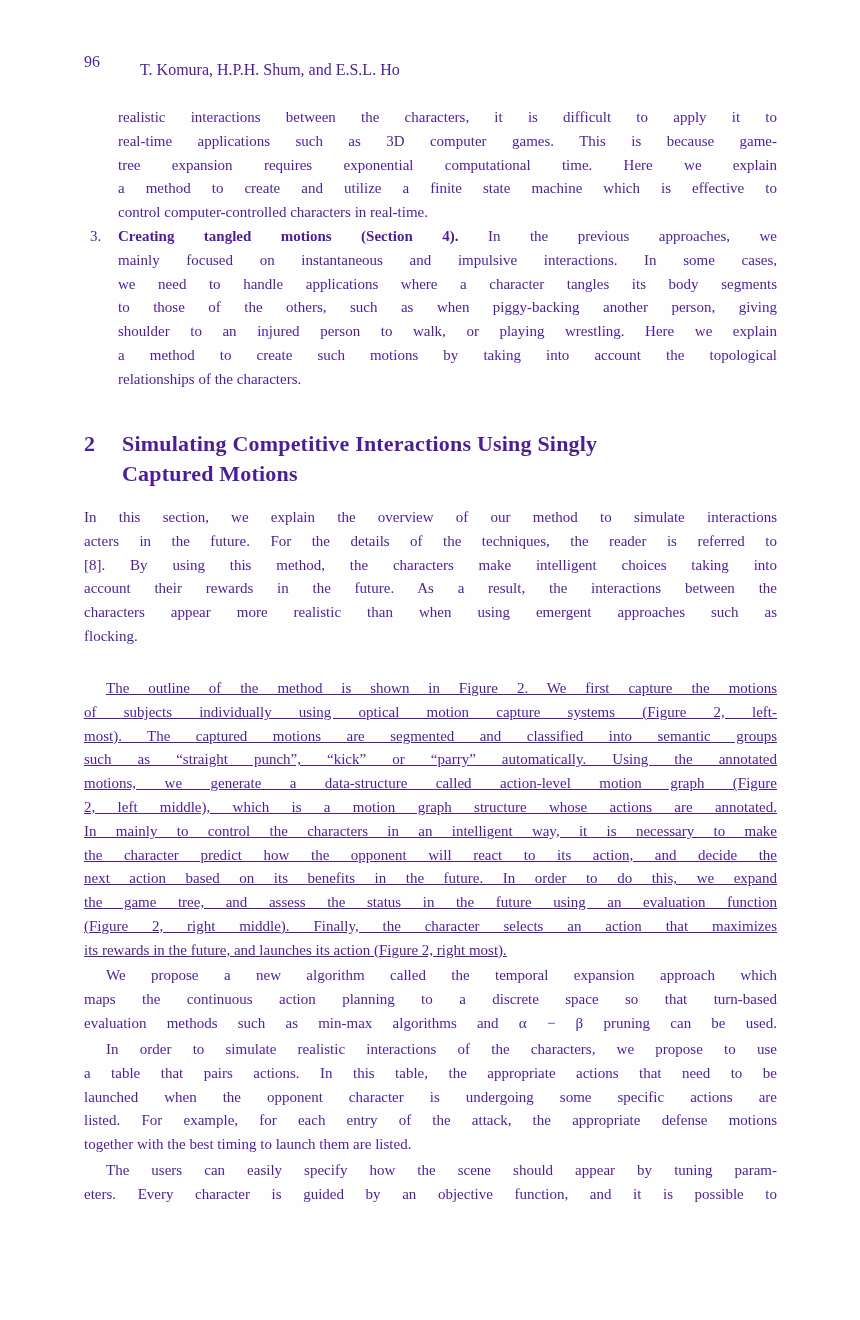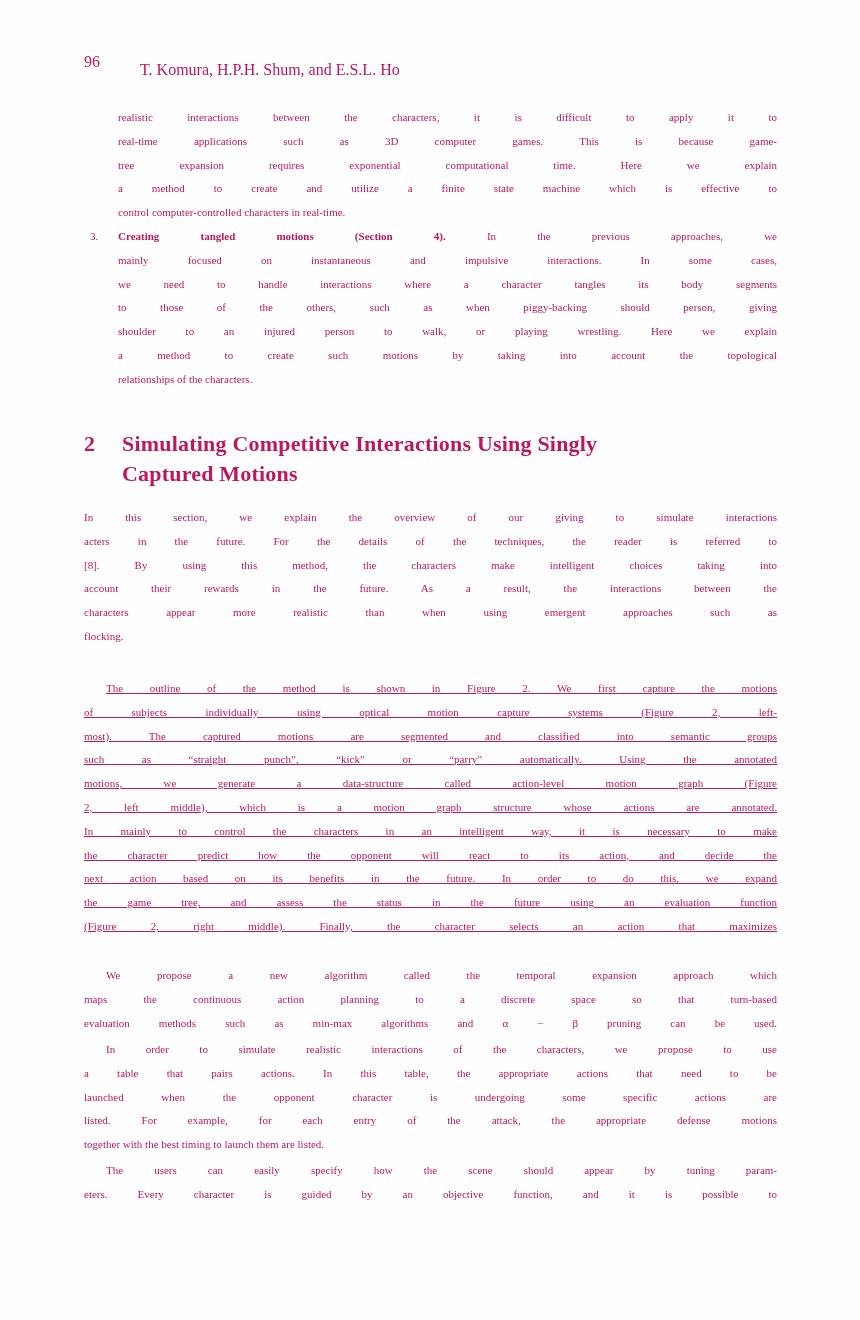--- a/index.html
+++ b/index.html
@@ -2,36 +2,36 @@
 <html><head>
 <meta charset="utf-8">
 <style>
   html, body { margin: 0; padding: 0; background: #ffffff; }
   .page {
     position: relative;
     width: 860px;
     height: 1320px;
     background: #fffefe;
     font-family: "Liberation Serif", "DejaVu Serif", serif;
-    color: #be185d;
+    color: #4c1d95;
     overflow: hidden;
   }
   .header {
     position: absolute;
     top: 53px; left: 84px; width: 693px;
     font-size: 16px;
   }
   .page-number { position: absolute; left: 0; top: 0; }
   .running-title { position: absolute; left: 56px; top: 8px; }
 
   .textblock {
     position: absolute;
     left: 84px;
     width: 693px;
-    font-size: 11px;
+    font-size: 15px;
     line-height: 23.8px;
   }
   .line { text-align: justify; text-align-last: justify; }
   .line.flush { text-align-last: left; }
 
   .list-block { padding-left: 34px; box-sizing: border-box; }
   .item-number { position: absolute; left: 6px; top: 0; }
 
   .section-heading {
     position: absolute;
@@ -59,54 +59,55 @@
       <div class="line">real-time applications such as 3D computer games. This is because game-</div>
       <div class="line">tree expansion requires exponential computational time. Here we explain</div>
       <div class="line">a method to create and utilize a finite state machine which is effective to</div>
       <div class="line flush">control computer-controlled characters in real-time.</div>
     </div>
 
   <div class="textblock list-block" style="top:225px;">
     <span class="item-number">3.</span>
   <div class="line"><b>Creating tangled motions (Section 4).</b> In the previous approaches, we</div>
       <div class="line">mainly focused on instantaneous and impulsive interactions. In some cases,</div>
-      <div class="line">we need to handle interactions where a character tangles its body segments</div>
-      <div class="line">to those of the others, such as when piggy-backing should person, giving</div>
+      <div class="line">we need to handle applications where a character tangles its body segments</div>
+      <div class="line">to those of the others, such as when piggy-backing another person, giving</div>
       <div class="line">shoulder to an injured person to walk, or playing wrestling. Here we explain</div>
       <div class="line">a method to create such motions by taking into account the topological</div>
       <div class="line flush">relationships of the characters.</div>
     </div>
 
   <div class="section-heading" style="top:429px;">
     <span class="heading-number">2</span>
     <div class="heading-text">Simulating Competitive Interactions Using Singly</div>
     <div class="heading-text">Captured Motions</div>
   </div>
 
   <div class="textblock" style="top:506px;">
-      <div class="line">In this section, we explain the overview of our giving to simulate interactions</div>
+      <div class="line">In this section, we explain the overview of our method to simulate interactions</div>
       <div class="line">acters in the future. For the details of the techniques, the reader is referred to</div>
       <div class="line">[8]. By using this method, the characters make intelligent choices taking into</div>
       <div class="line">account their rewards in the future. As a result, the interactions between the</div>
       <div class="line">characters appear more realistic than when using emergent approaches such as</div>
       <div class="line flush">flocking.</div>
     </div>
 
   <div class="textblock" style="top:677px;text-decoration:underline;">
       <div class="line" style="padding-left: 22px;">The outline of the method is shown in Figure 2. We first capture the motions</div>
       <div class="line">of subjects individually using optical motion capture systems (Figure 2, left-</div>
       <div class="line">most). The captured motions are segmented and classified into semantic groups</div>
       <div class="line">such as “straight punch”, “kick” or “parry” automatically. Using the annotated</div>
       <div class="line">motions, we generate a data-structure called action-level motion graph (Figure</div>
       <div class="line">2, left middle), which is a motion graph structure whose actions are annotated.</div>
       <div class="line">In mainly to control the characters in an intelligent way, it is necessary to make</div>
       <div class="line">the character predict how the opponent will react to its action, and decide the</div>
       <div class="line">next action based on its benefits in the future. In order to do this, we expand</div>
       <div class="line">the game tree, and assess the status in the future using an evaluation function</div>
       <div class="line">(Figure 2, right middle). Finally, the character selects an action that maximizes</div>
+      <div class="line flush">its rewards in the future, and launches its action (Figure 2, right most).</div>
     </div>
 
   <div class="textblock" style="top:964px;">
       <div class="line" style="padding-left: 22px;">We propose a new algorithm called the temporal expansion approach which</div>
       <div class="line">maps the continuous action planning to a discrete space so that turn-based</div>
       <div class="line">evaluation methods such as min-max algorithms and α − β pruning can be used.</div>
     </div>
 
   <div class="textblock" style="top:1038px;">
       <div class="line" style="padding-left: 22px;">In order to simulate realistic interactions of the characters, we propose to use</div>

